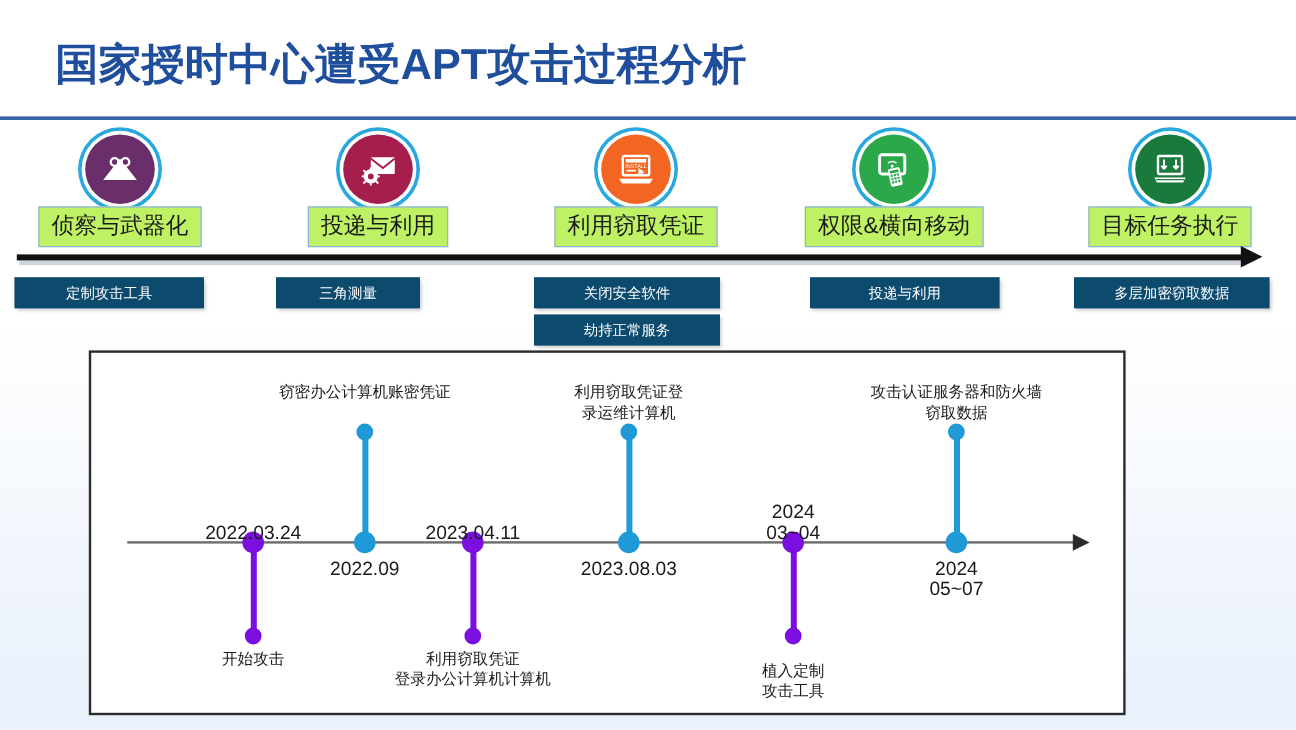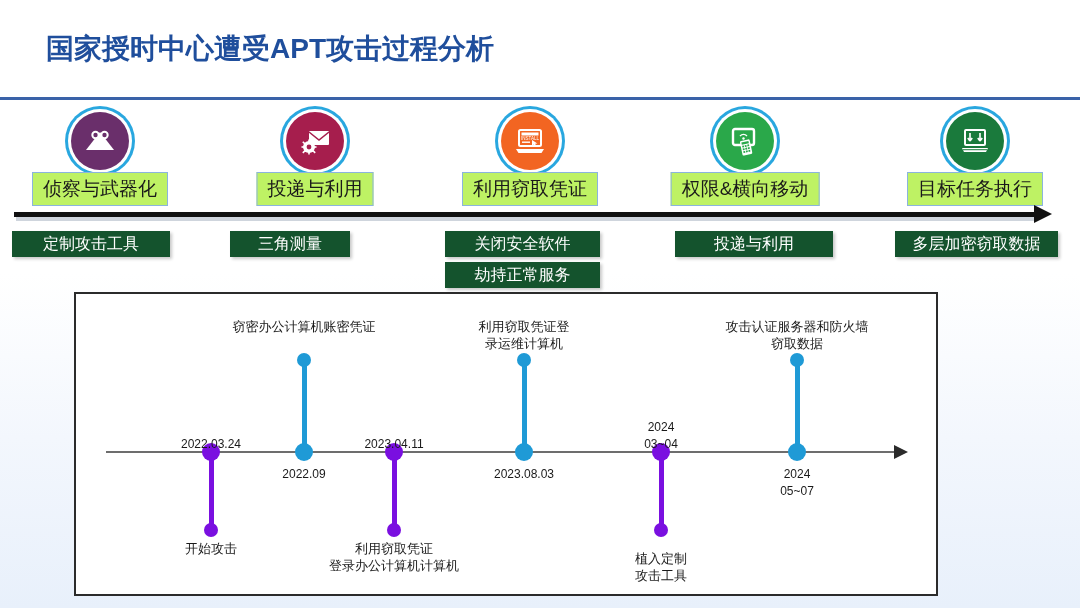--- a/index.html
+++ b/index.html
@@ -6,21 +6,21 @@
   body{
     width:1080px;height:608px;overflow:hidden;
     font-family:"Liberation Sans","DejaVu Sans",sans-serif;
     background:linear-gradient(to bottom,#ffffff 0%,#ffffff 45%,#f3f7fd 72%,#e8f0fb 100%);
     position:relative;
   }
   
   #header{position:absolute;left:0;top:0;width:1080px;height:98px;background:#ffffff;}
   #title{
     position:absolute;left:46px;top:30px;
-    font-size:28px;font-weight:bold;color:#1f4e9c;
+    font-size:36px;font-weight:bold;color:#1f4e9c;
     letter-spacing:0px;white-space:nowrap;
   }
   #header-rule{position:absolute;left:0;top:97px;width:1080px;height:3px;background:#3a62a8;}
   
   #logo{position:absolute;left:876px;top:30px;width:172px;height:56px;}
   #logo-mark{position:absolute;left:0px;top:2px;width:88px;height:38px;}
   #logo-name{
     position:absolute;left:84px;top:2px;font-size:27px;font-weight:bold;
     color:#1f4e9c;letter-spacing:1px;white-space:nowrap;line-height:30px;
   }
@@ -45,22 +45,22 @@
   
   #arrow-line{position:absolute;left:14px;top:212px;width:1022px;height:5px;background:#111111;}
   #arrow-head{
     position:absolute;left:1034px;top:205px;width:0;height:0;
     border-top:9px solid transparent;border-bottom:9px solid transparent;
     border-left:18px solid #111111;
   }
   #arrow-shadow{position:absolute;left:16px;top:217px;width:1022px;height:4px;background:#cfd5dd;}
   
   .tag{
-    position:absolute;background:#14532d;color:#ffffff;
-    font-size:16px;text-align:center;line-height:26px;height:26px;
+    position:absolute;background:#0c4a6e;color:#ffffff;
+    font-size:12px;text-align:center;line-height:26px;height:26px;
     box-shadow:2px 2px 3px rgba(0,0,0,.22);white-space:nowrap;
   }
   
   #panel{
     position:absolute;left:74px;top:292px;width:860px;height:300px;
     background:#ffffff;border:2px solid #2b2b2b;
   }
   #tl-axis{position:absolute;left:30px;top:157px;width:790px;height:2px;background:#6d6d6d;}
   #tl-arrow{
     position:absolute;left:818px;top:151px;width:0;height:0;
@@ -74,21 +74,21 @@
   }
   .ev-dot-end{
     position:absolute;left:-7px;width:14px;height:14px;border-radius:50%;
   }
   .ev-desc{
     position:absolute;left:50%;transform:translateX(-50%);
     font-size:13px;color:#1a1a1a;text-align:center;white-space:nowrap;line-height:17px;
   }
   .ev-date{
     position:absolute;left:50%;transform:translateX(-50%);
-    font-size:12px;color:#1a1a1a;text-align:center;white-space:nowrap;line-height:17px;
+    font-size:16px;color:#1a1a1a;text-align:center;white-space:nowrap;line-height:17px;
   }
 </style>
 </head>
 <body>
 
 <div id="header">
   <div id="title">国家授时中心遭受APT攻击过程分析</div>
 
 
   <div id="header-rule"></div>

